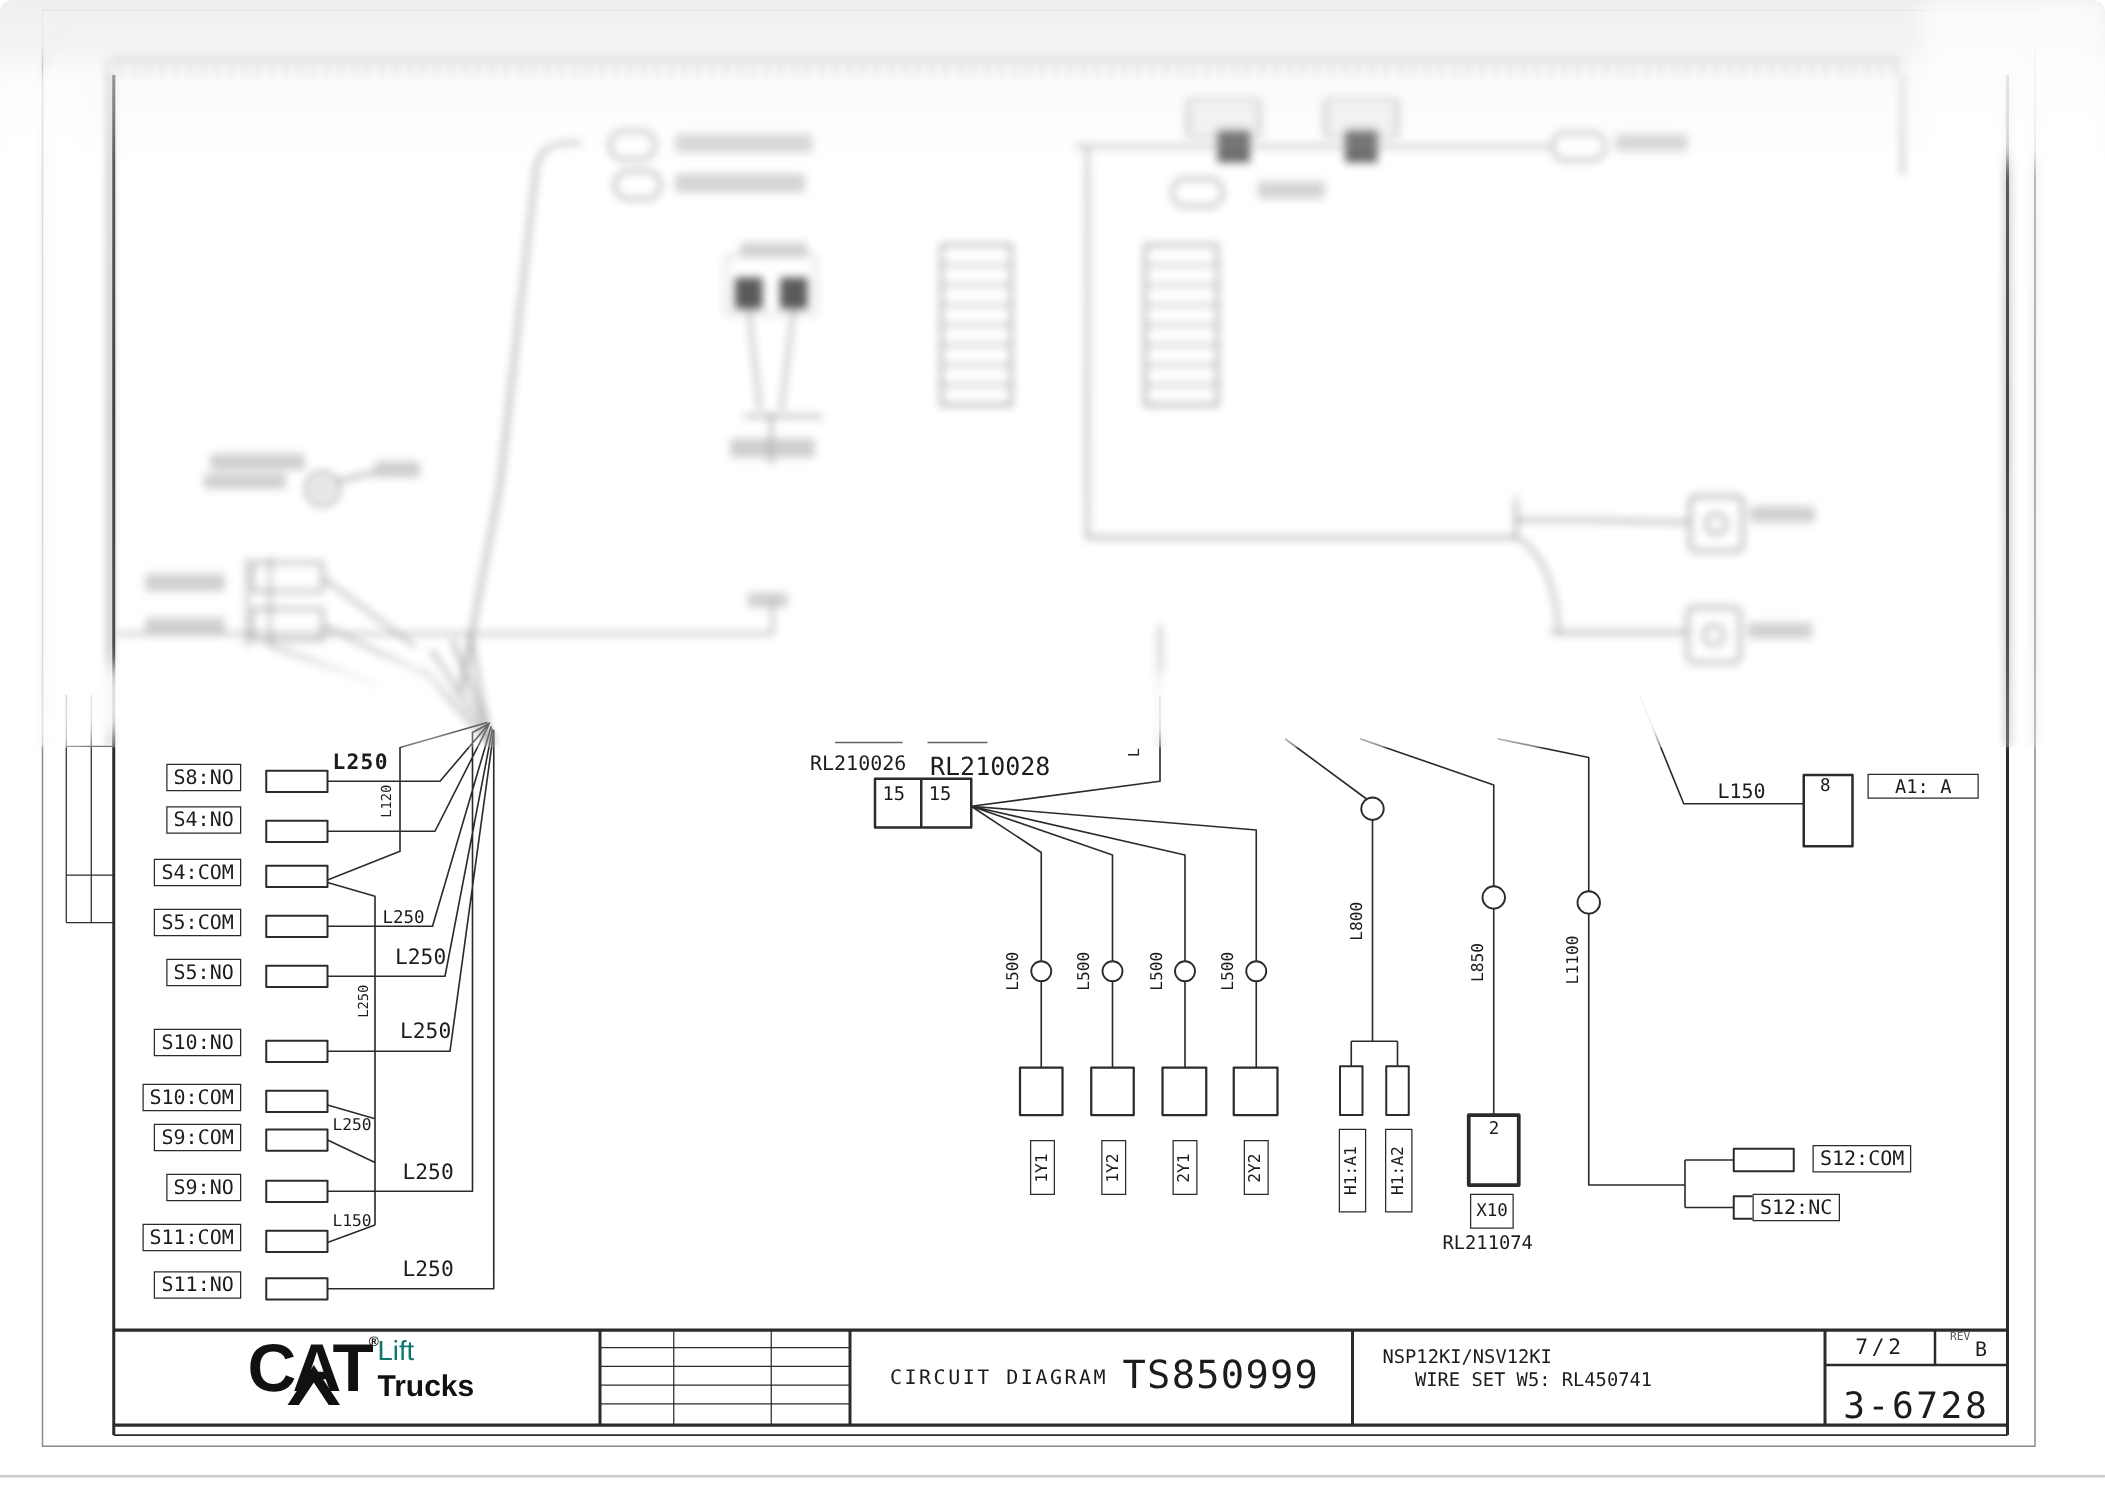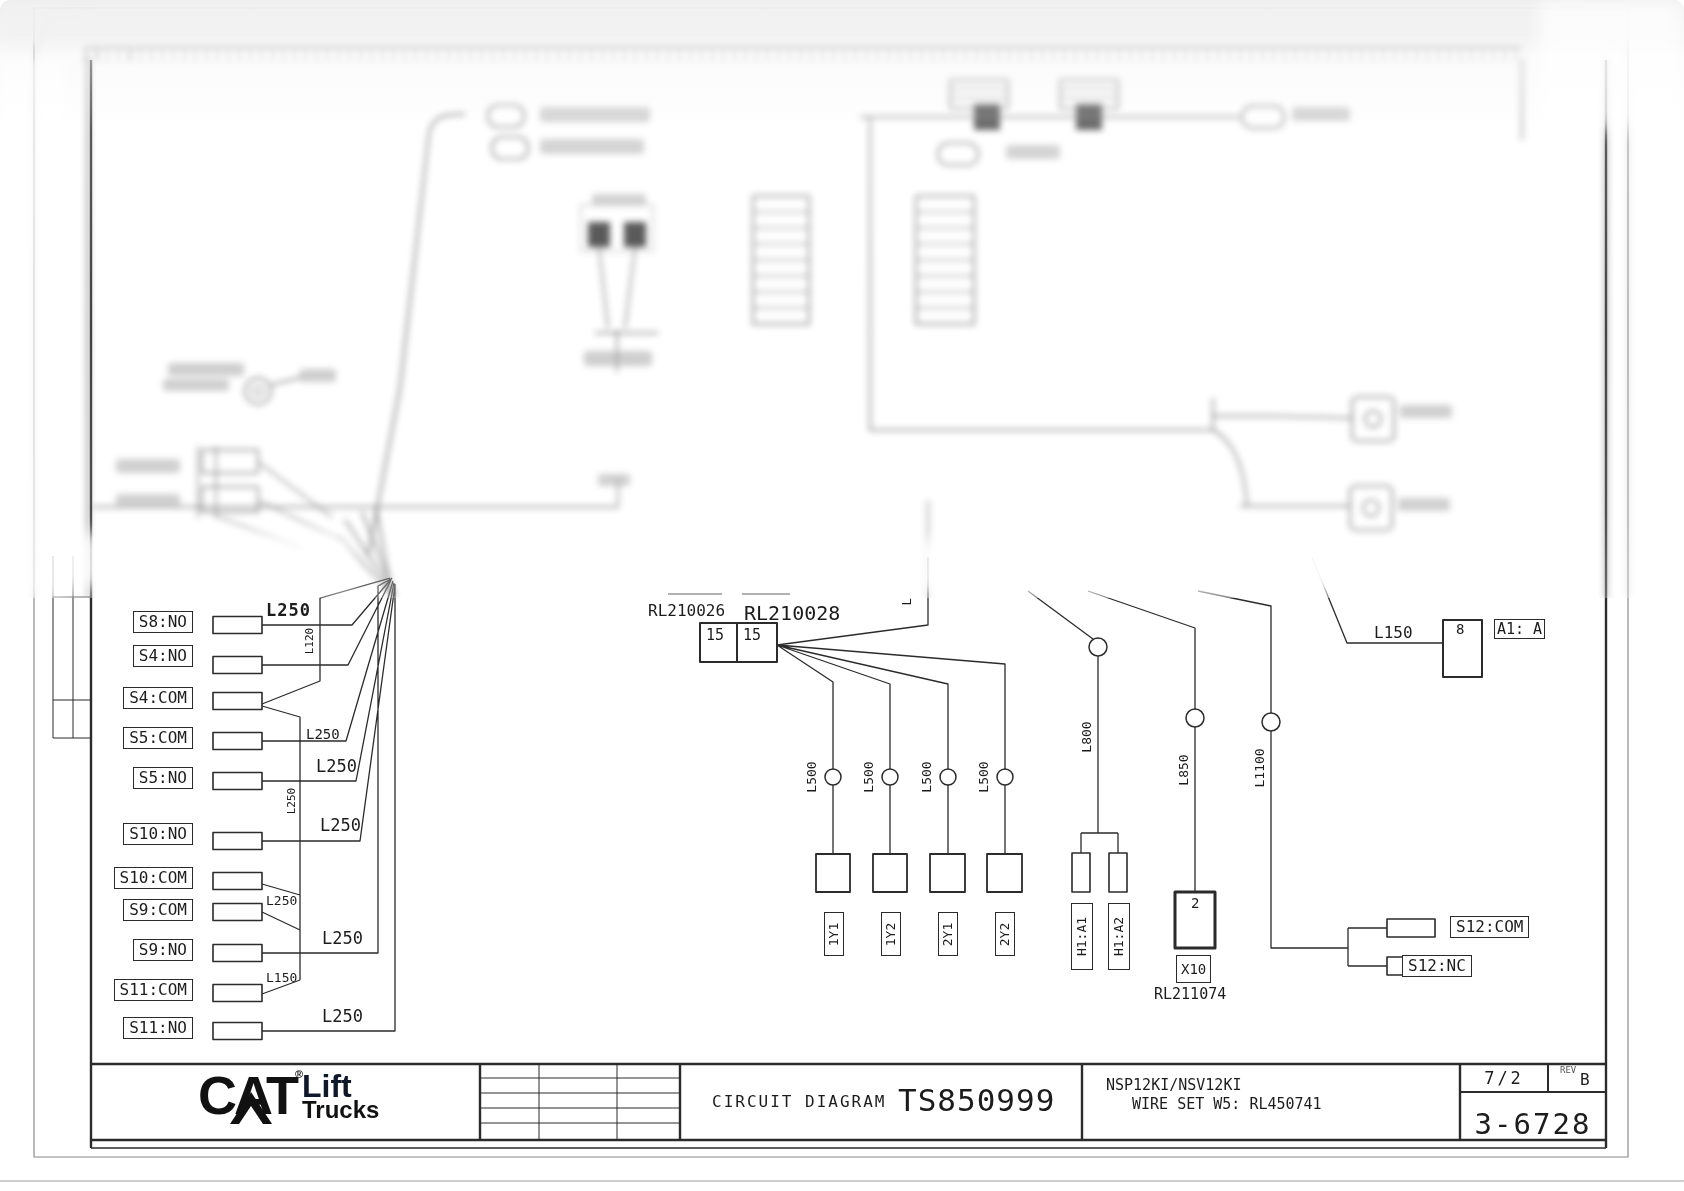--- a/index.html
+++ b/index.html
@@ -32,21 +32,21 @@
   .p5{left:0;top:60px;width:66px;height:538px;background:rgba(255,255,255,.6);filter:blur(6px);}
   .shadow-line{position:absolute;left:0;top:1180px;width:1684px;height:1.5px;background:#cdcdcd;}
   
   #logo{position:absolute;left:198px;top:1068px;width:200px;height:66px;font-family:"Liberation Sans",sans-serif;}
   #logo .cat{position:absolute;left:0;top:-4px;font-size:54px;font-weight:bold;letter-spacing:-3px;color:#111;}
   #logo .reg{position:absolute;left:97px;top:0px;font-size:11px;font-weight:bold;color:#111;}
   #logo .tri{position:absolute;left:32px;top:24px;width:0;height:0;
        border-left:21px solid transparent;border-right:21px solid transparent;border-bottom:32px solid #111;}
   #logo .tri-in{position:absolute;left:41px;top:38px;width:0;height:0;
        border-left:12px solid transparent;border-right:12px solid transparent;border-bottom:18px solid #fff;}
-  #logo .l1{position:absolute;left:104px;top:0px;font-size:32px;font-weight:bold;color:#0f172a;}
+  #logo .l1{position:absolute;left:104px;top:0px;font-size:22px;font-weight:normal;color:#0f766e;}
   #logo .l2{position:absolute;left:104px;top:28px;font-size:24px;font-weight:bold;color:#111;}
 </style>
 </head>
 <body>
 
 <div id="page">
 
   <svg width="1684" height="1191" viewBox="0 0 1684 1191">
     <g stroke="#2b2b2b" fill="none" stroke-linejoin="round">
 
@@ -195,21 +195,21 @@
   <div class="t" style="left:1191px;top:896px;font-size:14px">2</div>
   <div class="lb" style="left:1176px;top:955px;font-size:14px;padding:4px 4px">X10</div>
   <div class="t" style="left:1154px;top:986px;font-size:15px">RL211074</div>
 
   <div class="vlabel" style="left:1259px;top:768px;font-size:13px">L1100</div>
   <div class="lb" style="left:1450px;top:916px">S12:COM</div>
   <div class="lb" style="left:1402px;top:955px">S12:NC</div>
 
   <div class="t" style="left:1374px;top:624px;font-size:16px">L150</div>
   <div class="t" style="left:1456px;top:622px;font-size:14px">8</div>
-  <div class="lb" style="left:1494px;top:619px;font-size:15px;padding:0 2px">A1: A</div>
+  <div class="lb" style="left:1494px;top:619px;font-size:15px;padding:0 21px">A1: A</div>
 
   <div id="logo">
     <div class="cat">CAT</div>
     <div class="tri"></div>
     <div class="tri-in"></div>
     <div class="reg">®</div>
     <div class="l1">Lift</div>
     <div class="l2">Trucks</div>
   </div>
   <div class="t" style="left:712px;top:1093px;font-size:16px;letter-spacing:2px">CIRCUIT DIAGRAM</div>

